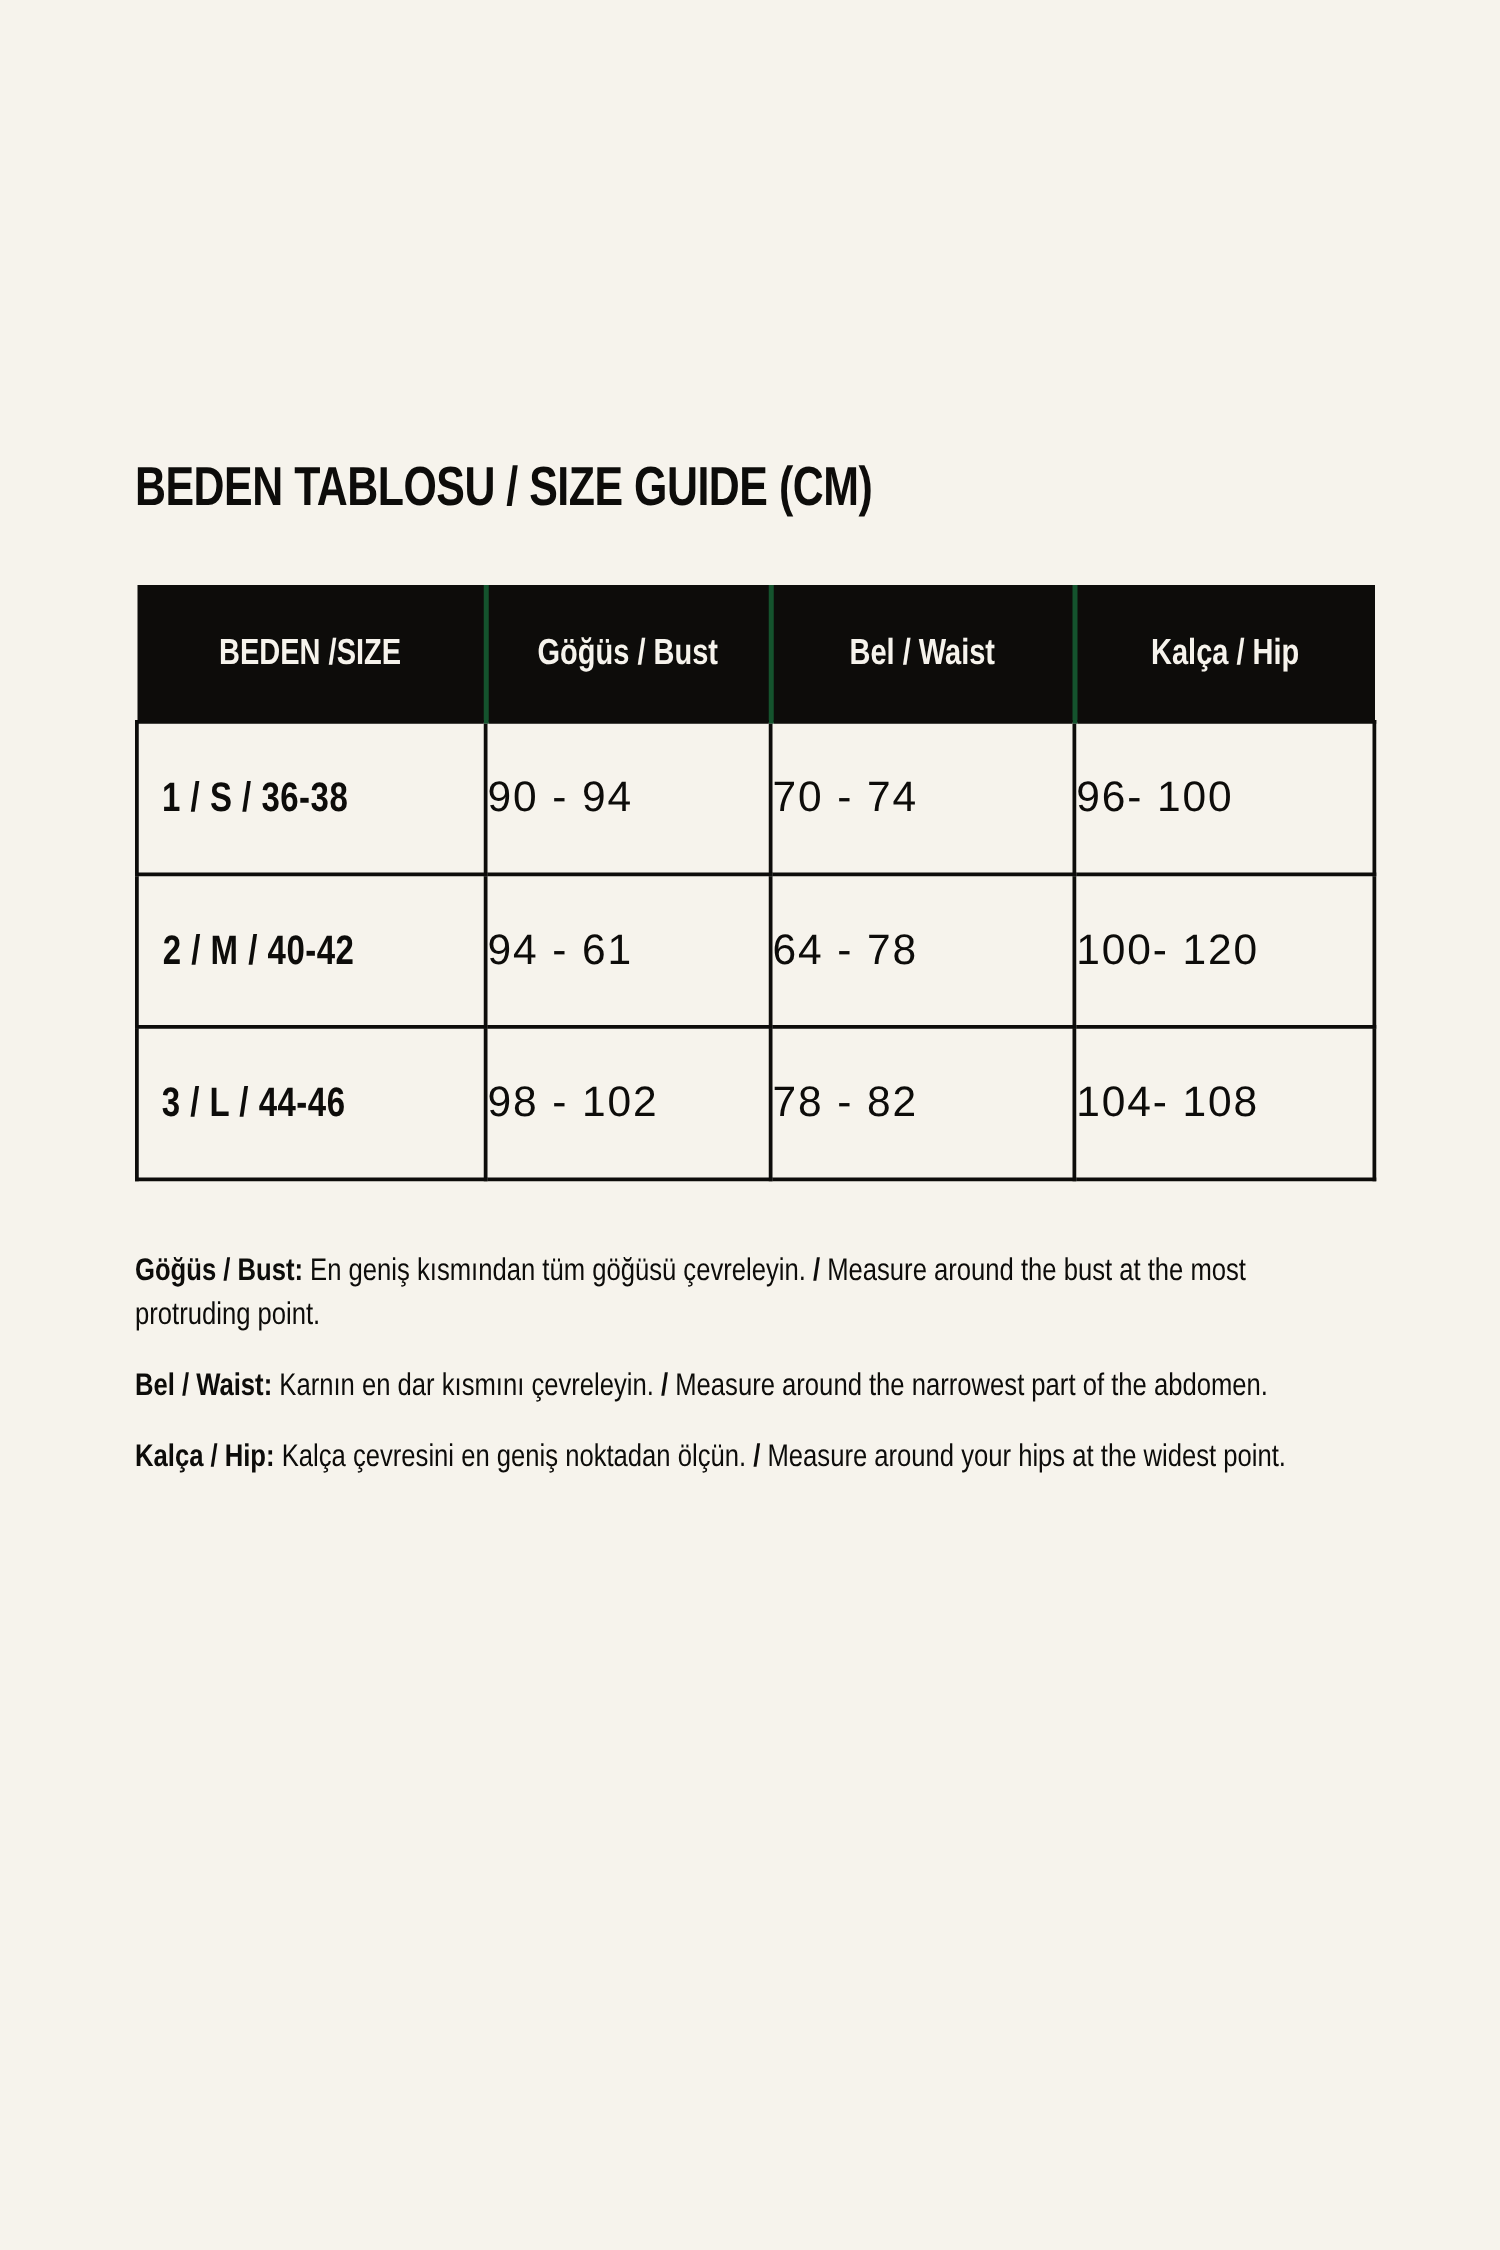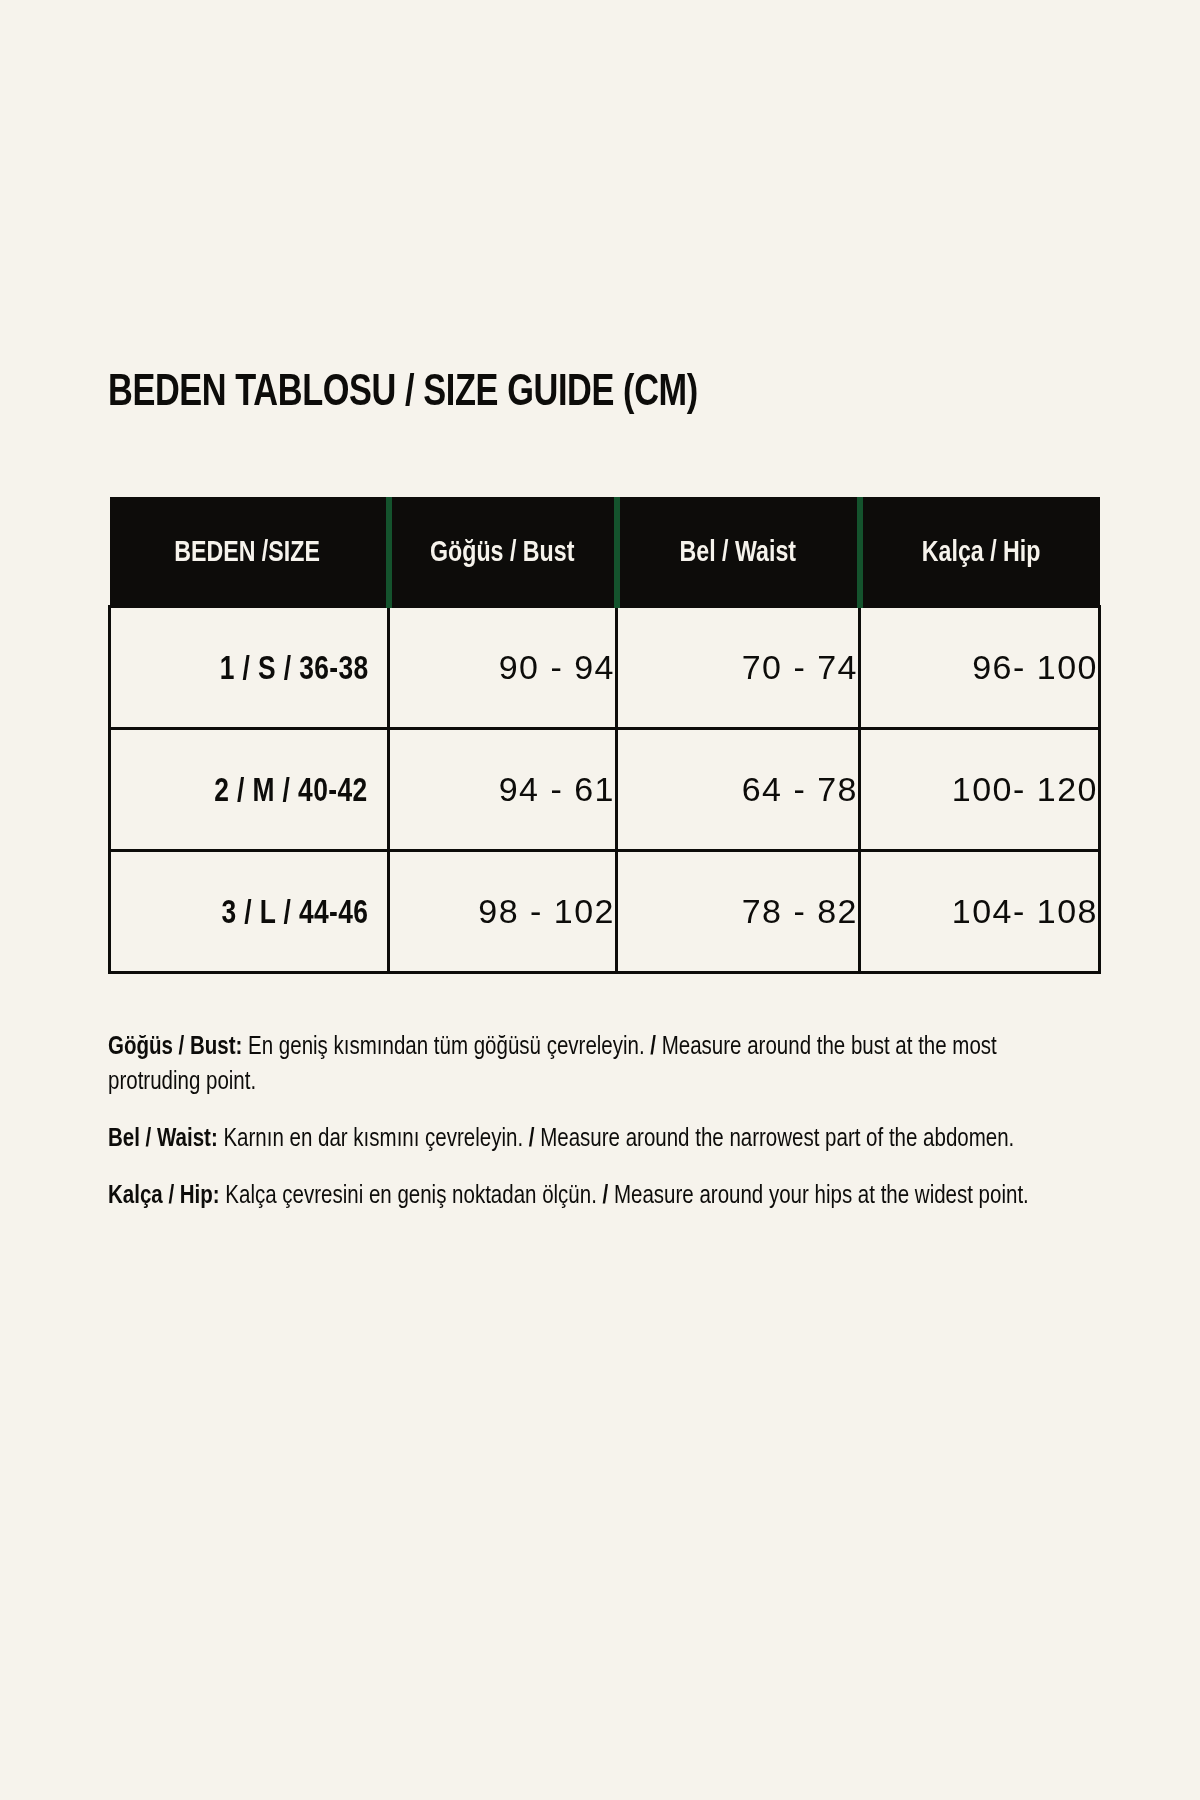--- a/index.html
+++ b/index.html
@@ -23,39 +23,39 @@
     letter-spacing: -0.5px;
     white-space: nowrap;
     transform: scaleX(0.78);
     transform-origin: 0 100%;
   }
 
   table.size-table {
     border-collapse: collapse;
     table-layout: fixed;
     width: 990px;
-    margin-top: 85px;
+    margin-top: 56px;
     padding-left: 24px;
   }
   table.size-table th {
     background: #0D0C0A;
     color: #F6F3EC;
     height: 108px;
     padding: 0;
     font-size: 29px;
     font-weight: 700;
     text-align: center;
     vertical-align: middle;
   }
-  table.size-table th + th { border-left: 6px solid #14532d; }
+  table.size-table th + th { border-left: 4px solid #14532d; }
   table.size-table td {
     border: 3px solid #0D0C0A;
     height: 119px;
     padding: 0;
-    text-align: right;
+    text-align: left;
     vertical-align: middle;
     font-size: 34px;
     font-weight: 400;
   }
   .cond {
     display: inline-block;
     transform: scaleX(0.8);
     transform-origin: 50% 50%;
     white-space: nowrap;
   }

